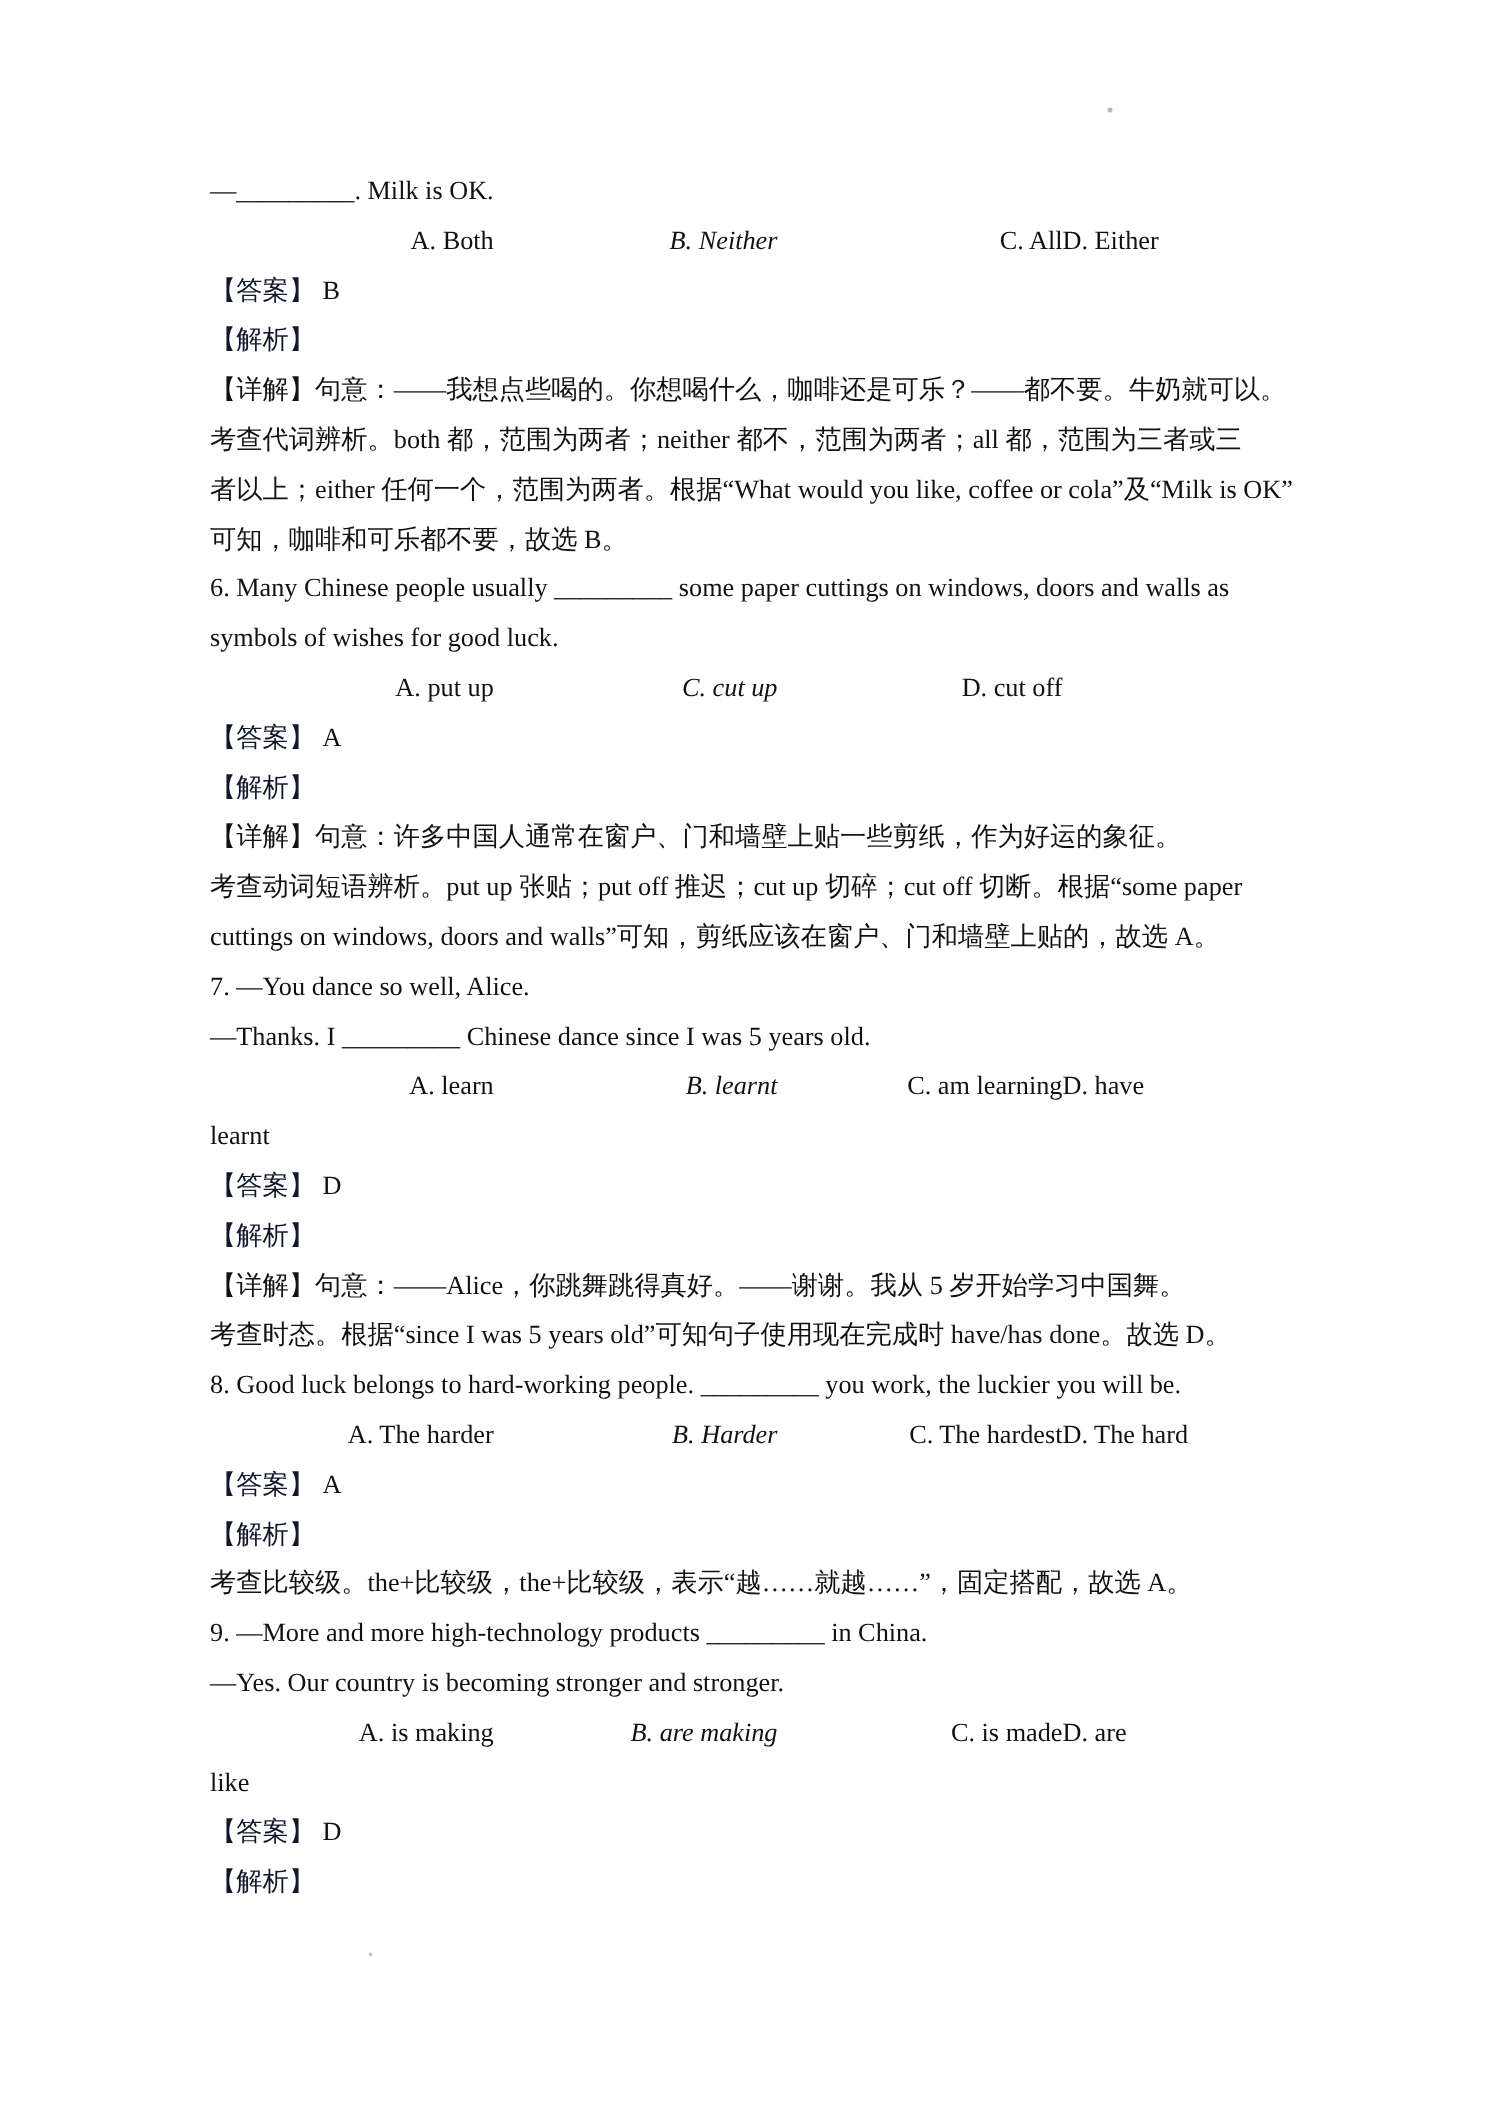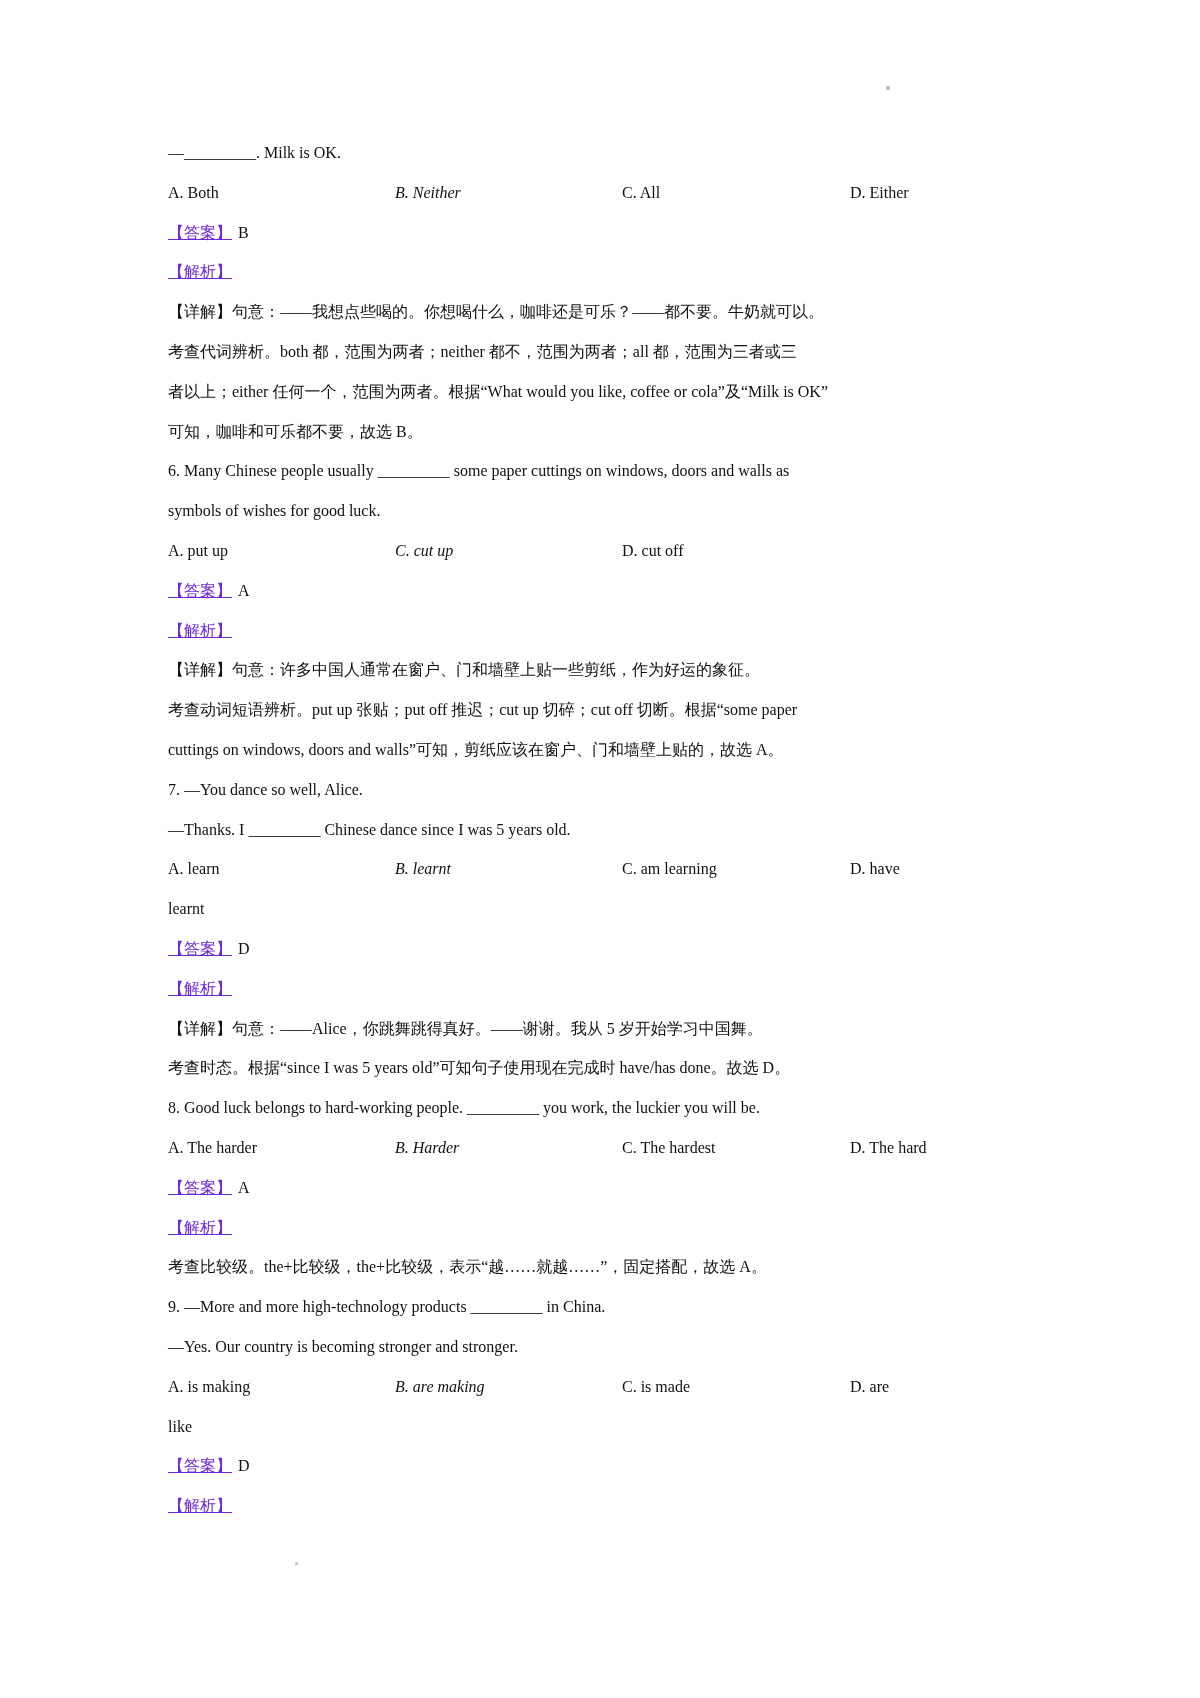--- a/index.html
+++ b/index.html
@@ -17,32 +17,33 @@
   }
   .doc-content {
     position: absolute;
     left: 168px;
     top: 133px;
     width: 880px;
   }
   .line {
     line-height: 39.8px;
     height: 39.8px;
-    font-size: 16px;
+    font-size: 21px;
     white-space: nowrap;
   }
   .options {
     display: flex;
+    text-align: right;
   }
   .option { display: inline-block; }
   .option:nth-child(1) { width: 227px; }
   .option:nth-child(2) { width: 227px; font-style: italic; }
   .option:nth-child(3) { width: 228px; }
   .option:nth-child(4) { width: auto; }
-  .blue { color: #6d28d9; text-decoration: underline; }
+  .blue { color: #0f172a; }
   .answer-letter { margin-left: 6px; }
   .scan-dot {
     position: absolute;
     border-radius: 50%;
   }
   .scan-dot-top {
     left: 886px;
     top: 86px;
     width: 4px;
     height: 4px;

